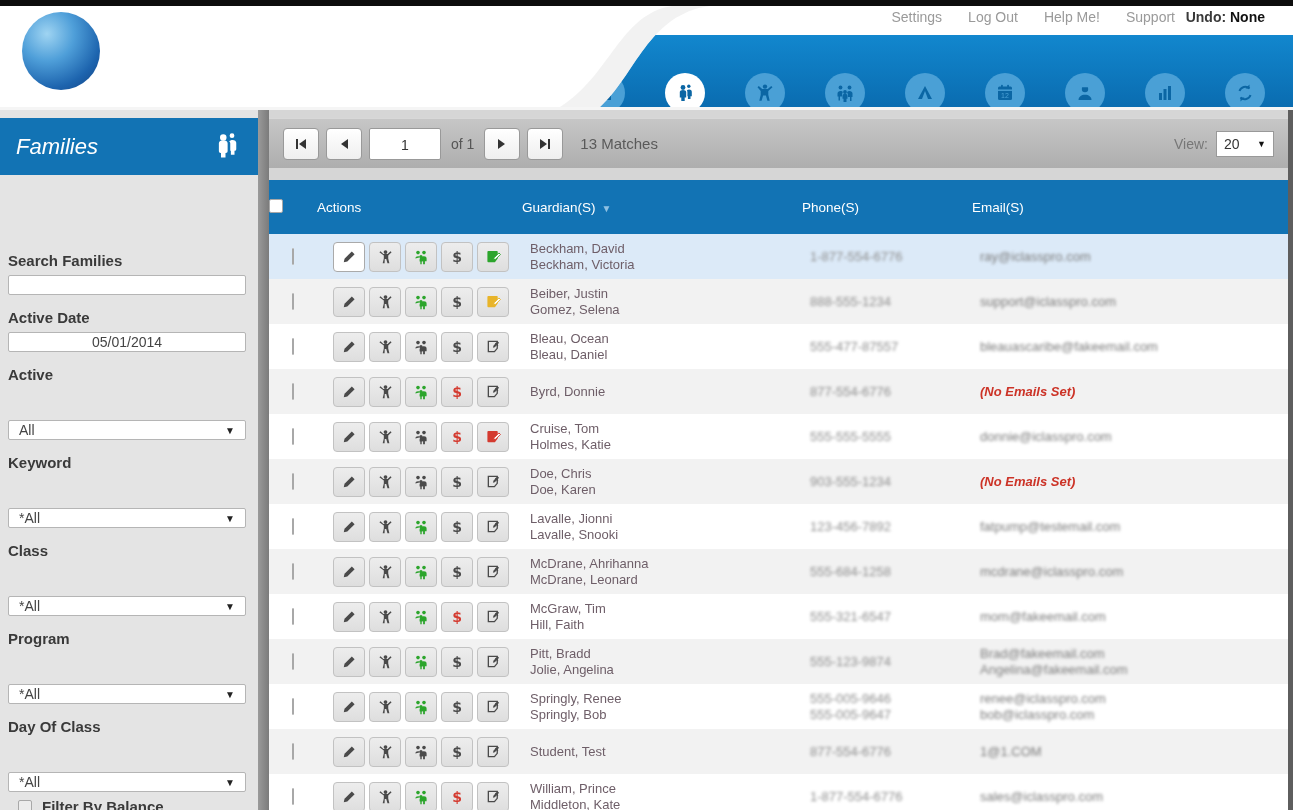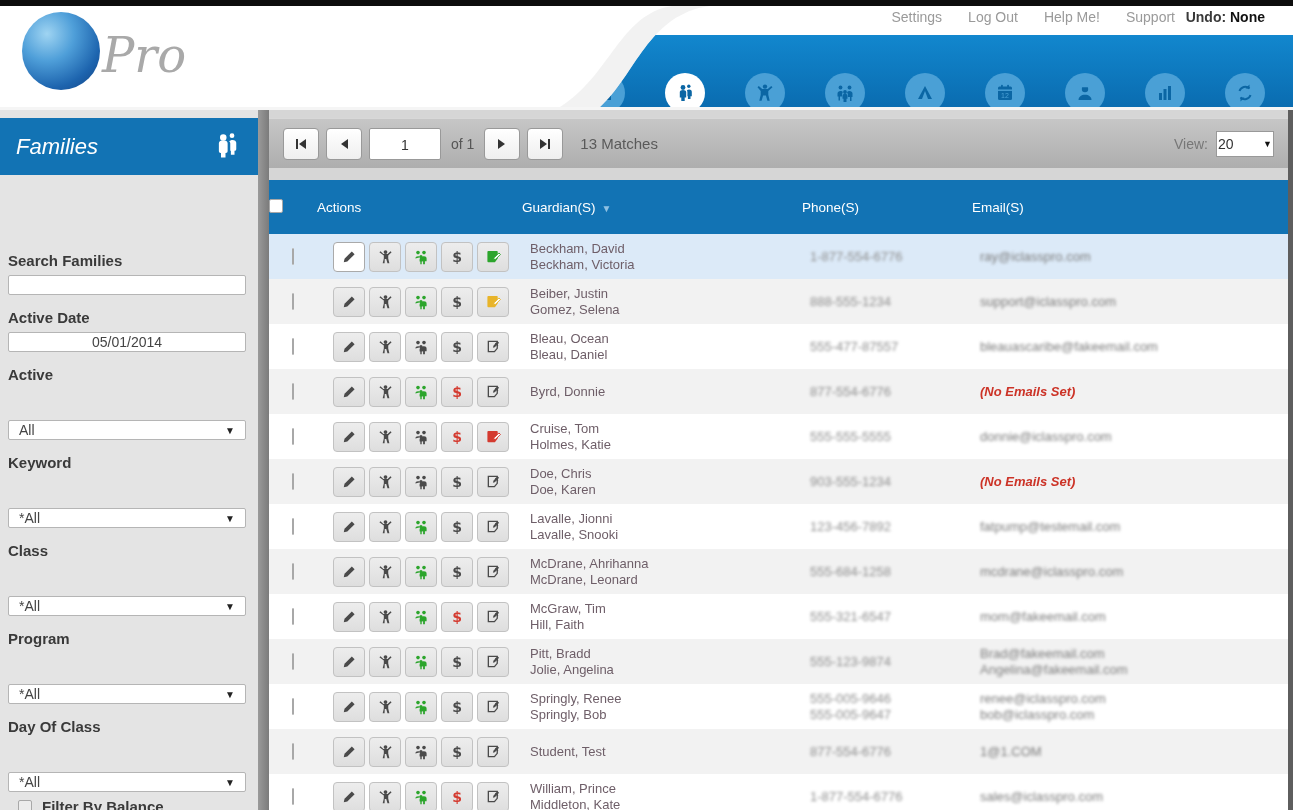--- a/index.html
+++ b/index.html
@@ -62,21 +62,21 @@
   .pg-btn { width:36px; height:32px; background:linear-gradient(#fff,#efefef); border:1px solid #999;
     border-radius:4px; display:flex; align-items:center; justify-content:center; color:#333;
     cursor:pointer; margin-right:7px; }
   .pg-input { width:72px; height:32px; background:#fff; border:1px solid #999; border-radius:2px;
     text-align:center; font-size:14px; color:#333; margin-right:10px; }
   .pg-of { font-size:14px; color:#555; margin-right:10px; }
   .matches { font-size:15px; color:#5a5a5a; margin-left:10px; }
   .view-wrap { margin-left:auto; display:flex; align-items:center; gap:8px; }
   .view-label { font-size:14px; color:#777; }
   .view-select { width:58px; height:26px; background:#fff; border:1px solid #999; font-size:14px;
-    color:#333; display:flex; align-items:center; justify-content:space-between; padding:0 1px; cursor:pointer; }
+    color:#333; display:flex; align-items:center; justify-content:space-between; padding:0 7px; cursor:pointer; }
   .view-select .car { font-size:9px; color:#111; }
 
   table.grid { position:absolute; left:0; top:70px; width:1019px; border-collapse:collapse; }
   .grid thead th { background:#1273b4; color:#fff; font-size:13.5px; font-weight:normal;
     height:54px; text-align:left; }
   .sort-car { color:#8fc1e3; font-size:10px; margin-left:6px; }
   .grid td { font-size:13px; padding:4px 8px; vertical-align:middle; height:45px; }
   .grid tbody tr { background:#fff; }
   .grid tbody tr:nth-child(even) { background:#f2f2f2; }
   .grid tbody tr.hl { background:#dceaf8; }
@@ -211,21 +211,20 @@
       </div>
     </div>
 </div>
 
 <svg class="logo-swoosh" viewBox="0 0 720 101">
   <path d="M0,0 H710 C648,8 635,70 600,101 H0 Z" fill="#ffffff"></path>
   <path d="M710,0 C648,8 635,70 600,101 H560 C610,70 620,8 672,0 Z" fill="#e9e9e9" opacity="0.6"></path>
 </svg>
 <div class="logo">
   <div class="logo-sphere"></div>
-  <span class="logo-text2">Pro</span>
 </div>
 <div class="content-divider"></div>
 
 <div class="sidebar">
   <div class="side-head">
     <span class="side-title">Families</span>
     <span class="fam-glyph">
       <svg width="30" height="30" viewBox="0 0 24 24" fill="currentColor">
           <circle cx="9" cy="6" r="2.6"></circle>
           <circle cx="16" cy="4.5" r="1.9"></circle>

